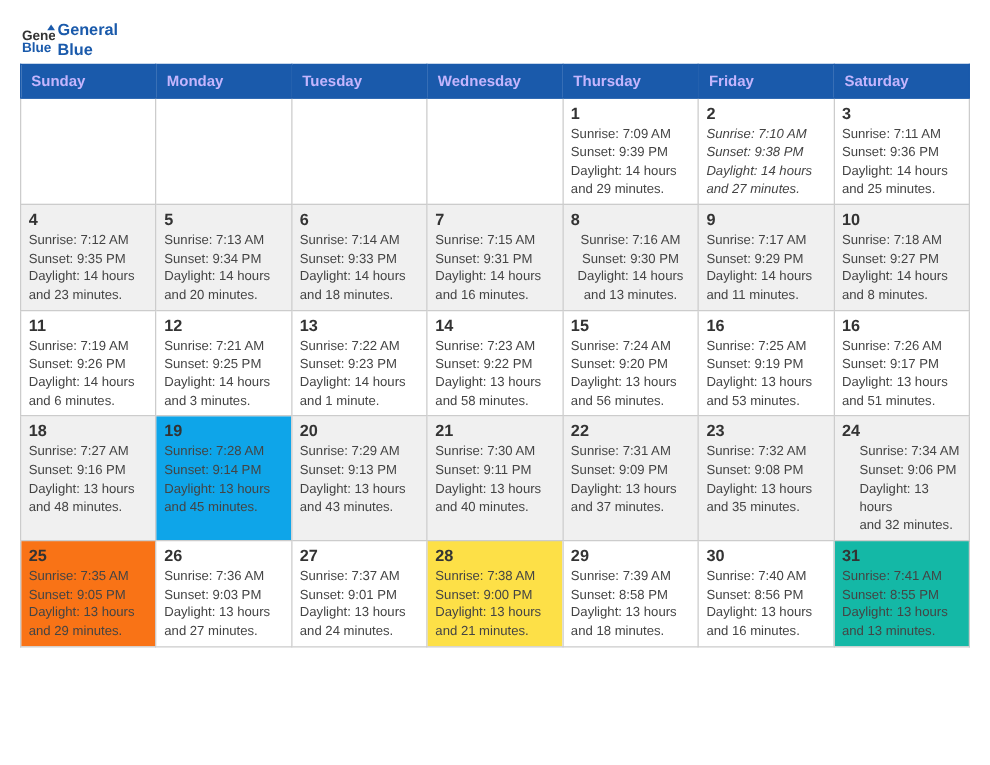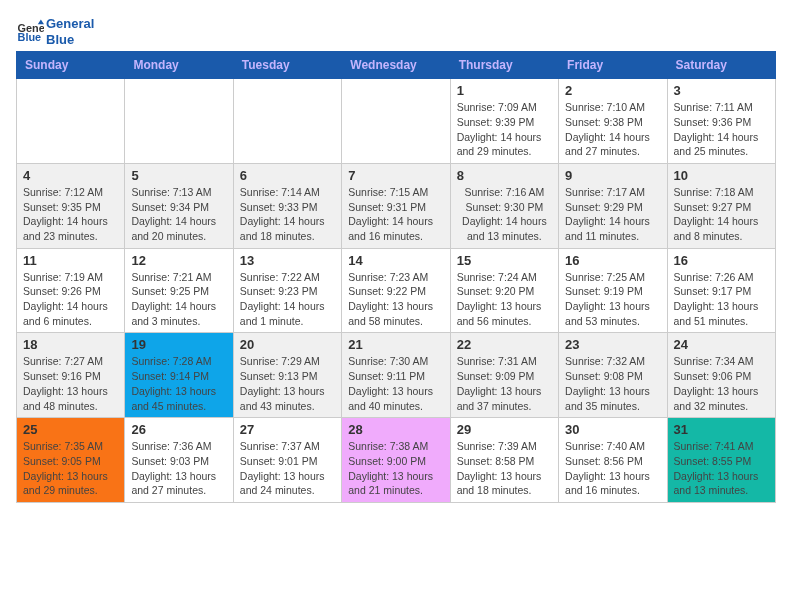--- a/index.html
+++ b/index.html
@@ -133,21 +133,21 @@
         <td class="empty" style="background-color: rgb(255, 255, 255);"></td>
         <td style="background-color: rgb(255, 255, 255);">
           <span class="day-number">1</span>
           <div class="day-info" style="white-space: pre-line;">Sunrise: 7:09 AM
 Sunset: 9:39 PM
 Daylight: 14 hours
 and 29 minutes.</div>
         </td>
         <td style="background-color: rgb(255, 255, 255);">
           <span class="day-number">2</span>
-          <div class="day-info" style="white-space: pre-line;">Sunrise: 7:10 AM
+          <div class="day-info" style="white-space: pre-line; font-style: italic;">Sunrise: 7:10 AM
 Sunset: 9:38 PM
 Daylight: 14 hours
 and 27 minutes.</div>
         </td>
         <td style="background-color: rgb(255, 255, 255);">
           <span class="day-number">3</span>
           <div class="day-info" style="white-space: pre-line;">Sunrise: 7:11 AM
 Sunset: 9:36 PM
 Daylight: 14 hours
 and 25 minutes.</div>
@@ -293,21 +293,21 @@
         </td>
         <td style="background-color: rgb(240, 240, 240);">
           <span class="day-number">23</span>
           <div class="day-info" style="white-space: pre-line;">Sunrise: 7:32 AM
 Sunset: 9:08 PM
 Daylight: 13 hours
 and 35 minutes.</div>
         </td>
         <td style="background-color: rgb(240, 240, 240);">
           <span class="day-number">24</span>
-          <div class="day-info" style="white-space: pre-line;">Sunrise: 7:34 AM
+          <div class="day-info" style="white-space: pre-line; margin-left: 14px;">Sunrise: 7:34 AM
 Sunset: 9:06 PM
 Daylight: 13 hours
 and 32 minutes.</div>
         </td>
       </tr>
       <tr>
         <td style="background-color: #f97316;">
           <span class="day-number">25</span>
           <div class="day-info" style="white-space: pre-line;">Sunrise: 7:35 AM
 Sunset: 9:05 PM
@@ -321,21 +321,21 @@
 Daylight: 13 hours
 and 27 minutes.</div>
         </td>
         <td style="background-color: rgb(255, 255, 255);">
           <span class="day-number">27</span>
           <div class="day-info" style="white-space: pre-line;">Sunrise: 7:37 AM
 Sunset: 9:01 PM
 Daylight: 13 hours
 and 24 minutes.</div>
         </td>
-        <td style="background-color: #f0abfc;">
+        <td style="background-color: #fde047;">
           <span class="day-number">28</span>
           <div class="day-info" style="white-space: pre-line;">Sunrise: 7:38 AM
 Sunset: 9:00 PM
 Daylight: 13 hours
 and 21 minutes.</div>
         </td>
         <td style="background-color: rgb(255, 255, 255);">
           <span class="day-number">29</span>
           <div class="day-info" style="white-space: pre-line;">Sunrise: 7:39 AM
 Sunset: 8:58 PM

